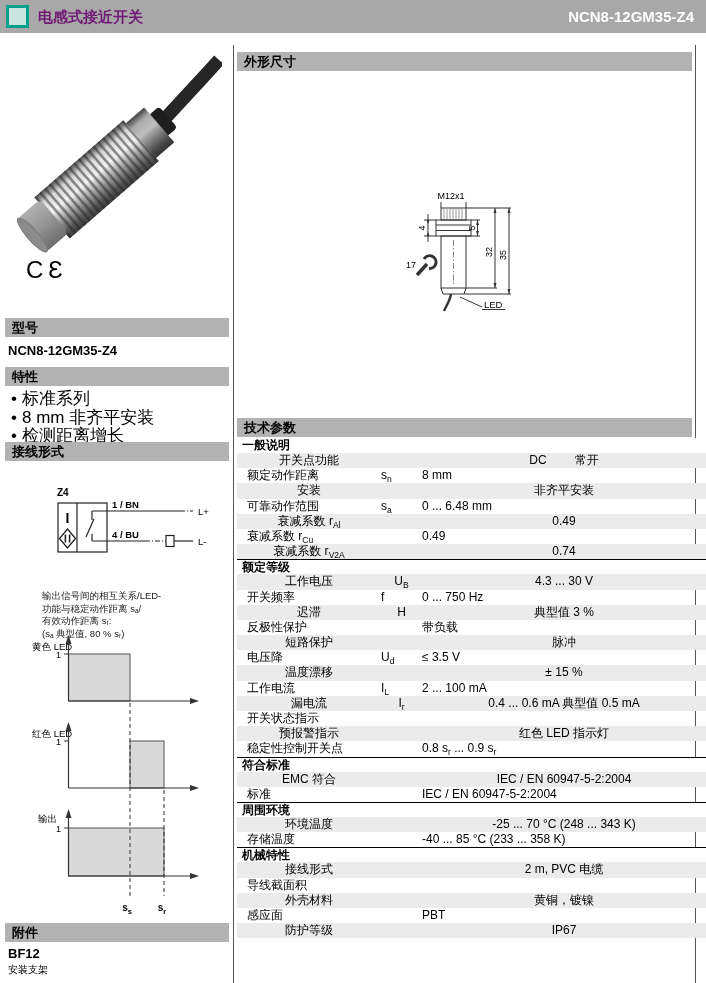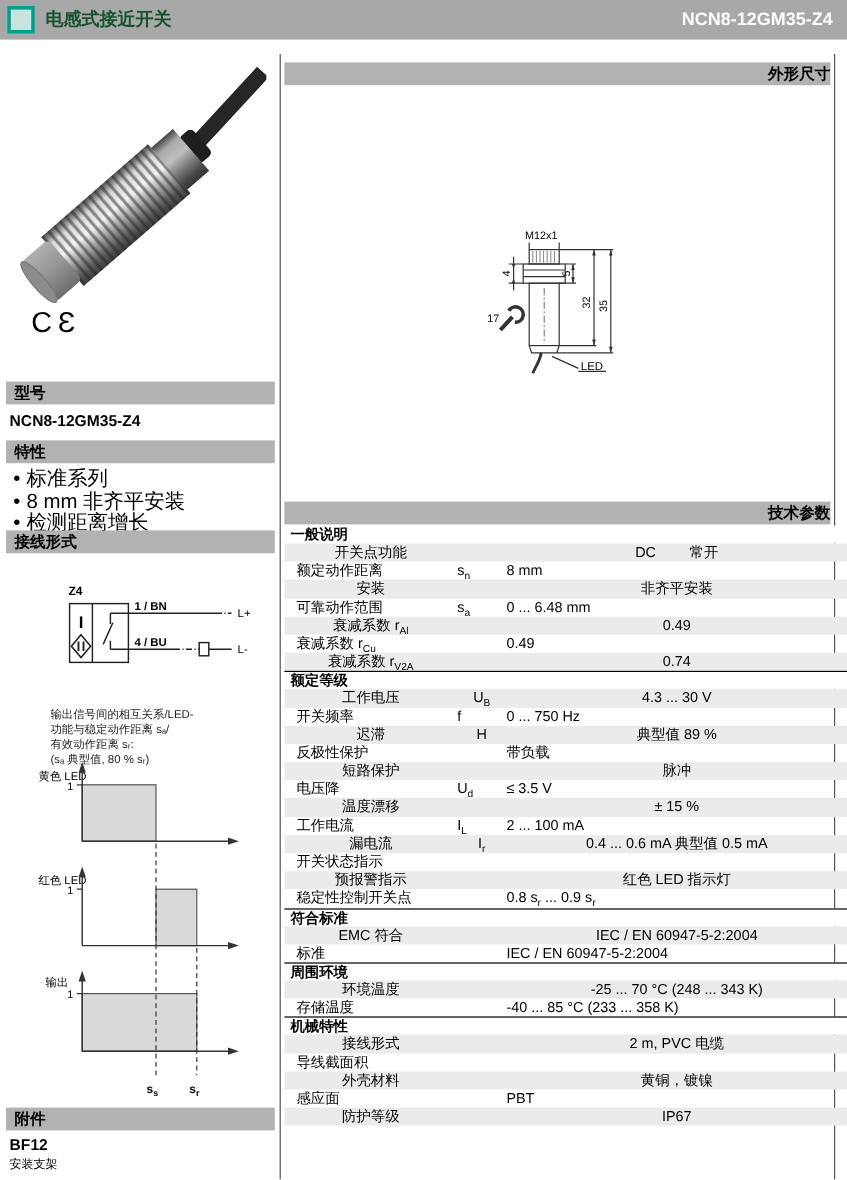--- a/index.html
+++ b/index.html
@@ -7,33 +7,33 @@
   body {
     width:706px; height:983px; position:relative; overflow:hidden;
     font-family:"Liberation Sans","DejaVu Sans",sans-serif; color:#000;
   }
   .abs { position:absolute; }
 
   
   .tophdr { left:0; top:0; width:706px; height:33px; background:#a8a8a8; }
   .brandbox { left:6px; top:5px; width:23px; height:23px;
     border:3px solid #00a08c; background:#c9e4de; }
-  .tophdr-title { left:38px; top:0; line-height:33px; color:#14532d;
+  .tophdr-title { left:38px; top:0; line-height:33px; color:#701a75;
     font-weight:bold; font-size:15px; }
   .tophdr-model { right:12px; top:0; line-height:33px; color:#fff;
     font-weight:bold; font-size:15px; }
 
   
   .vline { width:1px; background:#555; top:45px; height:938px; }
 
   
   .bar { background:#b2b2b2; height:19px; line-height:19px;
     font-weight:bold; font-size:13px; padding-left:7px; }
   .bar-left { left:5px; width:224px; }
-  .bar-right { left:237px; width:455px;text-align:right; }
+  .bar-right { left:237px; width:455px; }
 
   .btext { font-weight:bold; font-size:13px; }
   .ntext { font-size:10px; }
 
   .feat-item { font-size:17px; line-height:18.5px; }
   .feat-item .bullet { display:inline-block; width:14px; padding-left:3px; }
 
   .ce { font-size:24px; letter-spacing:5px; font-weight:400; }
 
   .note { font-size:9.5px; line-height:12.5px; color:#222; }
@@ -309,21 +309,21 @@
       <div class="c3">4.3 ... 30 V</div>
     </div>
     <div class="trow">
       <div class="c1">开关频率</div>
       <div class="c2">f</div>
       <div class="c3">0 ... 750 Hz</div>
     </div>
     <div class="trow odd">
       <div class="c1">迟滞</div>
       <div class="c2">H</div>
-      <div class="c3">典型值 89 %</div>
+      <div class="c3">典型值 3 %</div>
     </div>
     <div class="trow">
       <div class="c1">反极性保护</div>
       <div class="c2"></div>
       <div class="c3">带负载</div>
     </div>
     <div class="trow odd">
       <div class="c1">短路保护</div>
       <div class="c2"></div>
       <div class="c3">脉冲</div>

